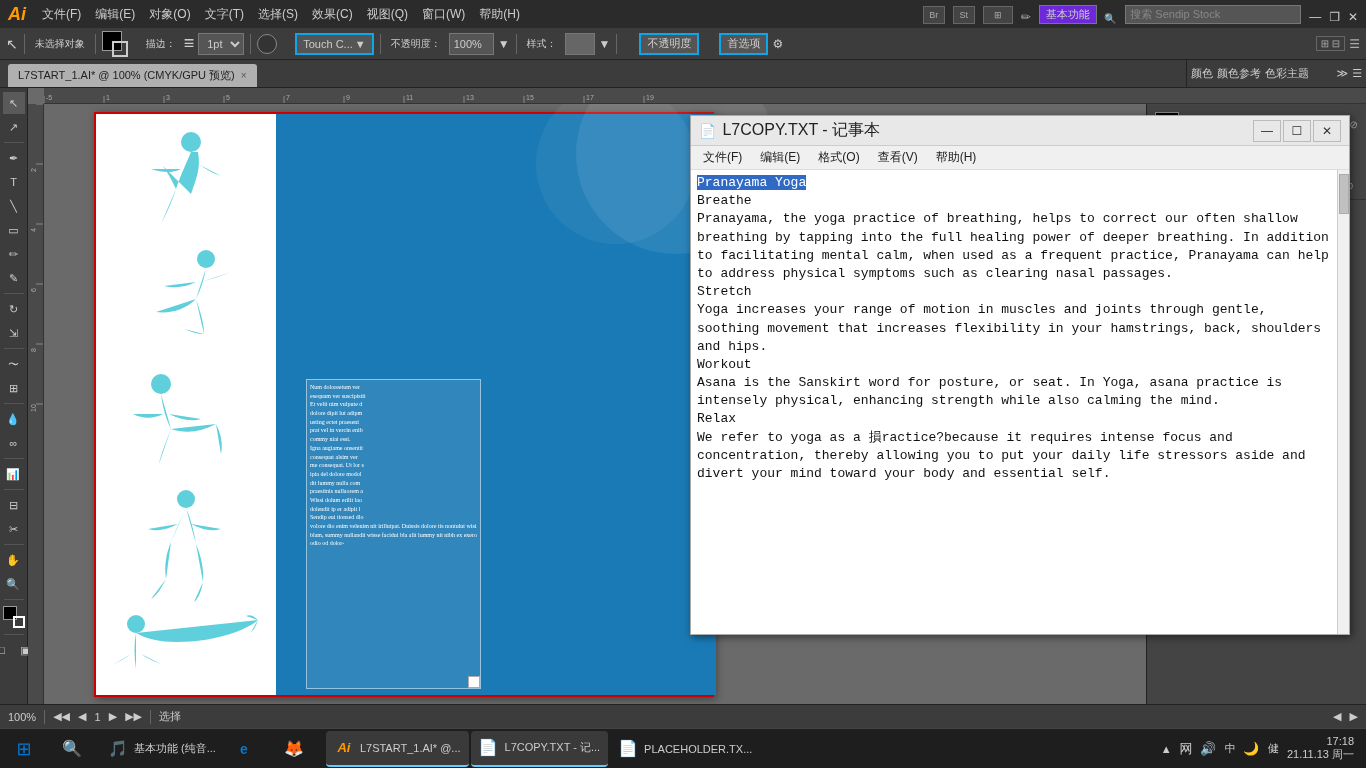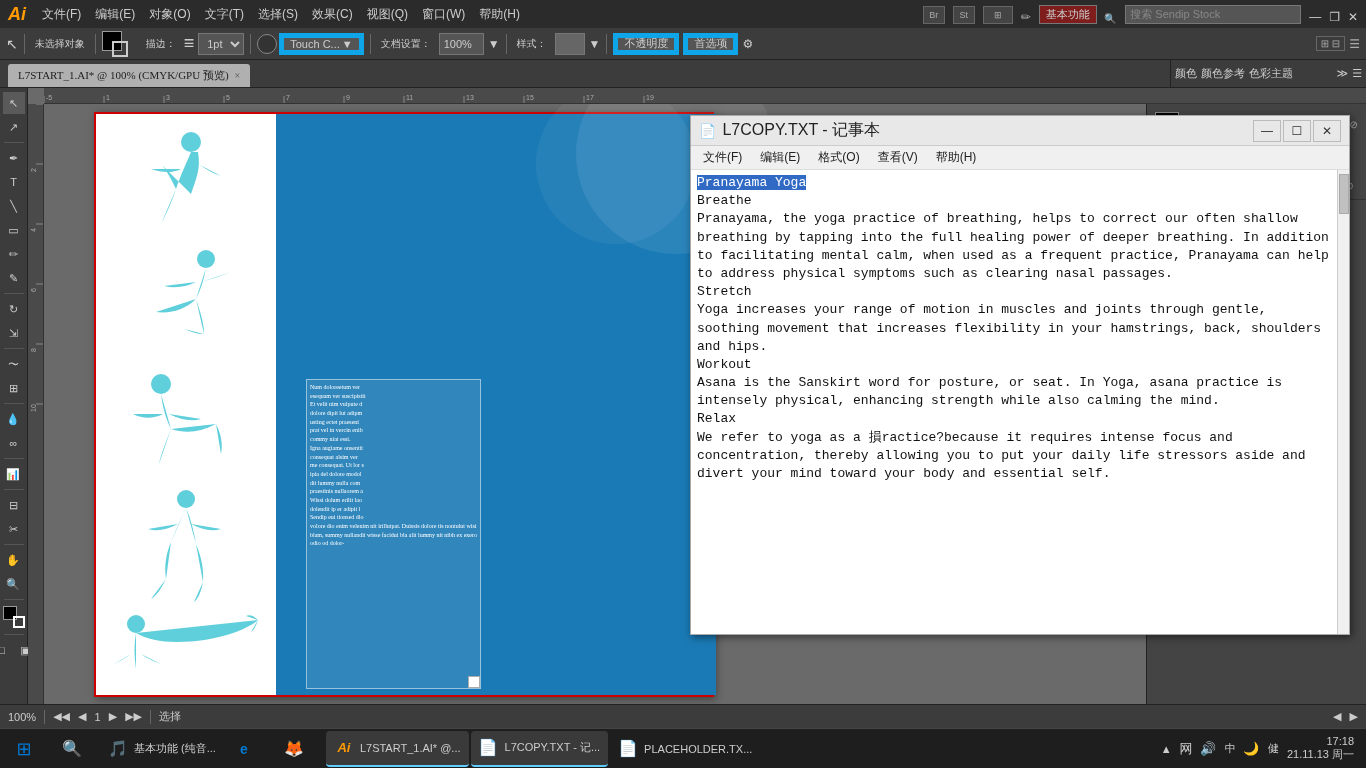--- a/index.html
+++ b/index.html
@@ -18,22 +18,22 @@
       width: 100%; height: 32px; background: #3c3c3c; display: flex; align-items: center;
       padding: 0 6px; gap: 4px; border-bottom: 1px solid #222;
     }
     .toolbar-item { color: #ccc; font-size: 10px; padding: 2px 4px; white-space: nowrap; }
     .toolbar-select {
       background: #555; color: #ccc; border: 1px solid #777; font-size: 11px;
       padding: 1px 4px; height: 22px;
     }
     .toolbar-divider { width: 1px; height: 20px; background: #666; margin: 0 2px; }
     .toolbar-btn {
-      background: #555; color: #ccc; border: 5px solid #0ea5e9; font-size: 11px;
-      padding: 1px 6px; height: 22px; cursor: pointer; display: flex; align-items: center; gap: 2px;
+      background: #555; color: #ccc; border: 2px solid #0ea5e9; font-size: 11px;
+      padding: 1px 6px; height: 22px; cursor: pointer; display: flex; align-items: center; gap: 2px; margin-left: 16px;
     }
     .doc-tab {
       background: #b0b0b0; color: #222; font-size: 11px; padding: 4px 10px;
       border-radius: 3px 3px 0 0; display: flex; align-items: center; gap: 6px;
     }
     .doc-tab .close-x { font-size: 10px; cursor: pointer; color: #555; }
 
     
     .tools-panel {
       width: 28px; background: #3c3c3c; display: flex; flex-direction: column;
@@ -133,21 +133,21 @@
     <span class="menu-item">效果(C)</span>
     <span class="menu-item">视图(Q)</span>
     <span class="menu-item">窗口(W)</span>
     <span class="menu-item">帮助(H)</span>
     <div style="flex:1;display:flex;justify-content:flex-end;align-items:flex-end;gap:8px;">
 
       <span style="background:#444;border:1px solid #666;width:22px;height:18px;display:flex;align-items:center;justify-content:center;font-size:9px;color:#aaa;">Br</span>
       <span style="background:#444;border:1px solid #666;width:22px;height:18px;display:flex;align-items:center;justify-content:center;font-size:9px;color:#aaa;">St</span>
       <span style="background:#444;border:1px solid #666;width:30px;height:18px;display:flex;align-items:center;justify-content:center;font-size:9px;color:#aaa;">⊞</span>
       <span style="color:#aaa;font-size:12px;">✏</span>
-      <span style="background:#7f1d1d;border:1px solid #777;padding:1px 6px;font-size:11px;color:#ccc;">基本功能</span>
+      <span style="background:#6d28d9;border:1px solid #777;padding:1px 6px;font-size:11px;color:#ccc;">基本功能</span>
       <span style="color:#aaa;font-size:10px;">🔍</span>
       <span style="background:#555;border:1px solid #777;padding:1px 80px 1px 4px;font-size:11px;color:#888;">搜索 Sendip Stock</span>
 
       <span style="color:#ccc;font-size:12px;cursor:pointer;">—</span>
       <span style="color:#ccc;font-size:12px;cursor:pointer;">❐</span>
       <span style="color:#ccc;font-size:12px;cursor:pointer;">✕</span>
     </div>
   </div>
 
   <div class="toolbar">
@@ -172,45 +172,45 @@
     <div class="toolbar-divider"></div>
 
     <div style="display:flex;align-items:center;gap:2px;">
       <div style="width:20px;height:20px;border-radius:50%;background:#333;border:1px solid #888;"></div>
       <button class="toolbar-btn">
         <span>Touch C...</span>
         <span>▼</span>
       </button>
     </div>
     <div class="toolbar-divider"></div>
-    <span class="toolbar-item">文档设置：</span>
+    <span class="toolbar-item">不透明度：</span>
     <input type="text" value="100%" style="width: 45px; height: 22px; background: rgb(85, 85, 85); border: 1px solid rgb(119, 119, 119); color: rgb(204, 204, 204); font-size: 11px; padding: 1px 4px;">
     <span style="color:#ccc;font-size:12px;">▼</span>
     <div class="toolbar-divider"></div>
     <span class="toolbar-item">样式：</span>
     <div style="width:30px;height:22px;background:#666;border:1px solid #777;"></div>
     <span style="color:#ccc;font-size:12px;">▼</span>
     <div class="toolbar-divider"></div>
     <button class="toolbar-btn">不透明度</button>
     <button class="toolbar-btn">首选项</button>
     <span style="color:#ccc;font-size:12px;">⚙</span>
     <div style="flex:1;"></div>
     <span style="color:#aaa;font-size:10px;border:1px solid #666;padding:1px 4px;">⊞ ⊟</span>
     <span style="color:#aaa;font-size:12px;">☰</span>
   </div>
 
   <div style="display:flex;height:28px;background:#3c3c3c;border-bottom:1px solid #222;">
-    <div style="flex:1;display:flex;align-items:flex-end;padding-left:8px;font-family:Liberation Serif, serif;">
+    <div style="flex:1;display:flex;align-items:flex-end;padding-left:8px;">
       <div class="doc-tab">
         <span>L7START_1.AI* @ 100% (CMYK/GPU 预览)</span>
         <span class="close-x">×</span>
       </div>
     </div>
 
-    <div style="width:196px;display:flex;align-items:center;padding:0 4px;gap:4px;background:#3c3c3c;border-left:1px solid #222;">
+    <div style="width:180px;display:flex;align-items:center;padding:0 4px;gap:4px;background:#3c3c3c;border-left:1px solid #222;">
       <span style="font-size:11px;color:#ccc;">颜色</span>
       <span style="font-size:11px;color:#ccc;">颜色参考</span>
       <span style="font-size:11px;color:#ccc;">色彩主题</span>
       <span style="flex:1;"></span>
       <span style="color:#ccc;font-size:11px;">≫</span>
       <span style="color:#ccc;font-size:11px;">☰</span>
     </div>
   </div>
 
   <div style="display:flex;height:calc(768px - 28px - 32px - 28px - 40px);position:relative;">

